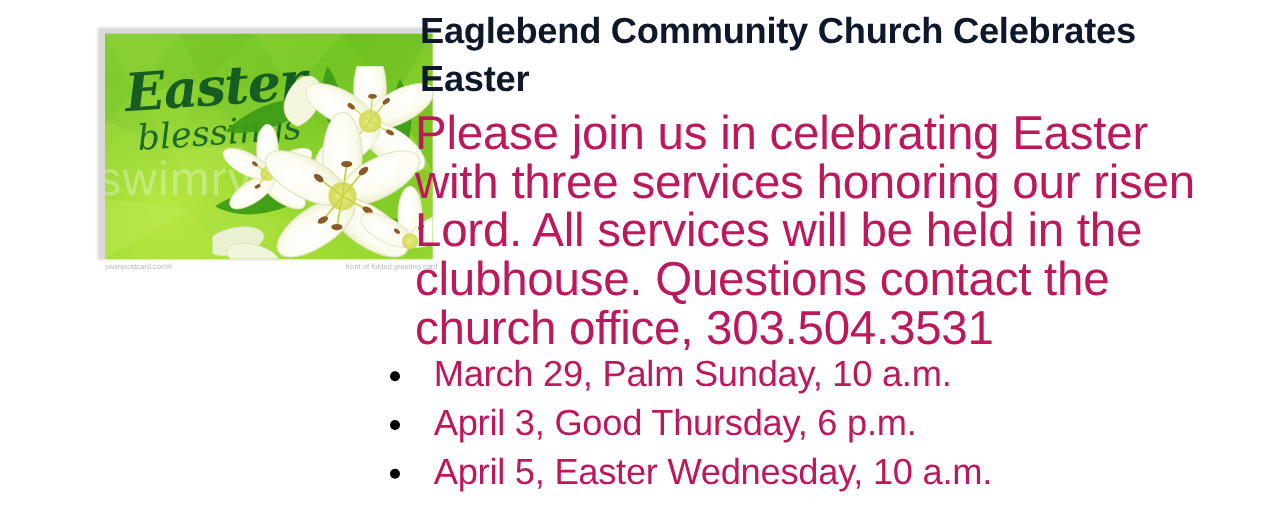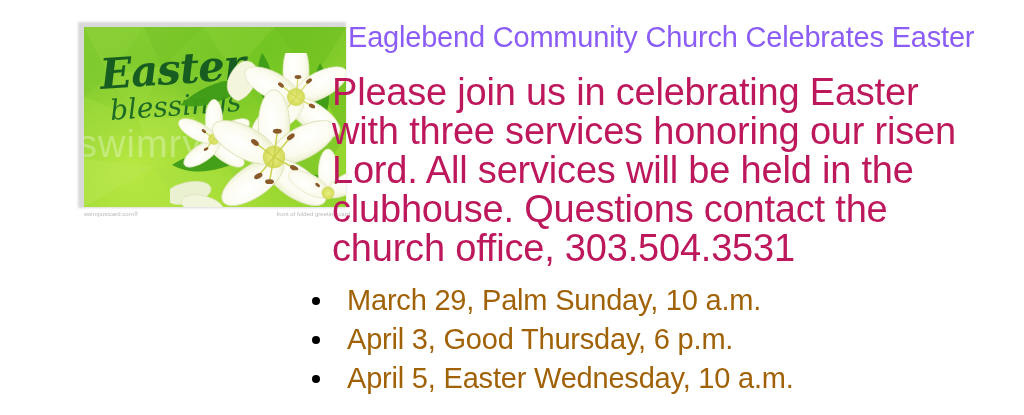--- a/index.html
+++ b/index.html
@@ -132,25 +132,25 @@
 
   
   .text-block {
     position: absolute;
     left: 332px;
     top: 2px;
     width: 660px;
   }
   .headline {
     font-family: "Liberation Sans", sans-serif;
-    font-weight: 400;
+    font-weight: 700;
     font-size: 29px;
     line-height: 39px;
-    margin: 16px;
-    color: #8b5cf6;
+    margin: 4px;
+    color: #0f172a;
     letter-spacing: -0.2px;
   }
   .body-copy {
     font-family: "Liberation Sans", sans-serif;
     font-weight: 400;
     font-size: 38px;
     line-height: 39px;
     margin: 0;
     color: #be185d;
     letter-spacing: -0.2px;
@@ -163,21 +163,21 @@
     top: 281px;
     margin: 0;
     padding: 0;
     list-style: none;
   }
   .service-item {
     position: relative;
     font-family: "Liberation Sans", sans-serif;
     font-size: 29px;
     line-height: 39px;
-    color: #a16207;
+    color: #be185d;
     padding-left: 40px;
     letter-spacing: -0.2px;
   }
   .bullet-dot {
     position: absolute;
     left: 5px;
     top: 16px;
     width: 8px;
     height: 8px;
     background: #000000;

